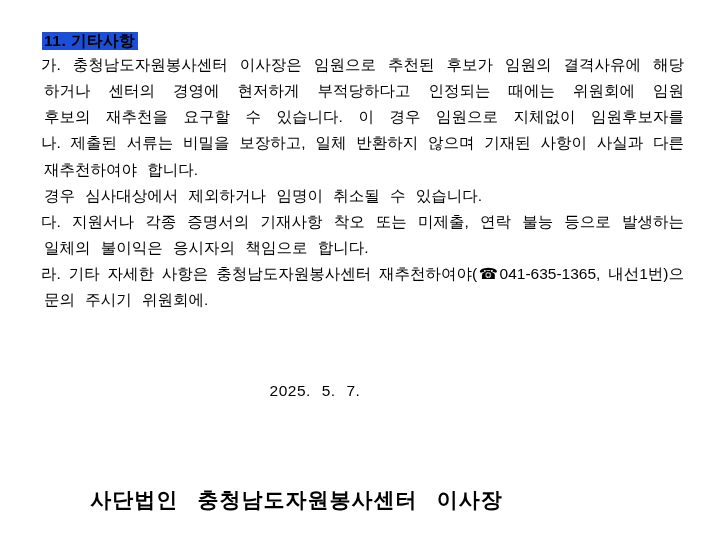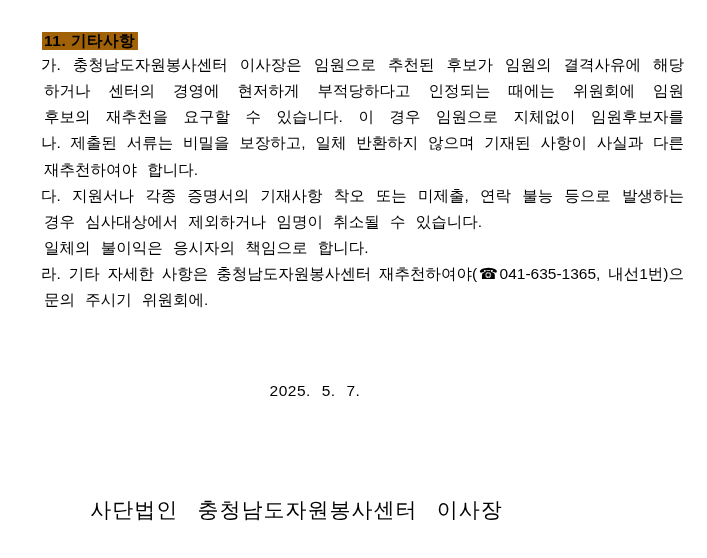--- a/index.html
+++ b/index.html
@@ -18,21 +18,21 @@
   }
   .heading {
     position: absolute;
     left: 42px;
     top: 31px;
     font-size: 15.5px;
     font-weight: bold;
     line-height: 19px;
   }
   .heading .hl {
-    background: #a16207;
+    background: #1d4ed8;
     padding: 0 3px 1px 2px;
     letter-spacing: 0.5px;
   }
   .items {
     position: absolute;
     left: 0;
     top: 52px;
     width: 684px;
   }
   .line {
@@ -60,26 +60,26 @@
     width: 630px;
     text-align: center;
     font-size: 15.5px;
     line-height: 26px;
     word-spacing: 6px;
     letter-spacing: 0.5px;
   }
   .signature {
     position: absolute;
     left: 0;
-    top: 494px;
+    top: 484px;
     width: 593px;
     text-align: center;
     font-family: "Liberation Serif", "DejaVu Serif", serif;
     font-size: 21px;
-    font-weight: normal;
+    font-weight: bold;
     line-height: 32px;
     word-spacing: 13px;
     letter-spacing: 1px;
   }
   .phone { letter-spacing: 0; }
 </style>
 </head>
 <body>
 
 <div class="page">
@@ -89,23 +89,23 @@
   </div>
 
   <div class="items">
 
     <div class="line first"><span class="marker">가.</span> <span>충청남도자원봉사센터 이사장은 임원으로 추천된 후보가 임원의 결격사유에 해당</span></div>
     <div class="line cont">하거나 센터의 경영에 현저하게 부적당하다고 인정되는 때에는 위원회에 임원</div>
     <div class="line cont">후보의 재추천을 요구할 수 있습니다. 이 경우 임원으로 지체없이 임원후보자를</div>
     <div class="line first"><span class="marker">나.</span> <span>제출된 서류는 비밀을 보장하고, 일체 반환하지 않으며 기재된 사항이 사실과 다른</span></div>
 
     <div class="line cont end">재추천하여야 합니다.</div>
+    <div class="line cont end">경우 심사대상에서 제외하거나 임명이 취소될 수 있습니다.</div>
+
     <div class="line first"><span class="marker">다.</span> <span>지원서나 각종 증명서의 기재사항 착오 또는 미제출, 연락 불능 등으로 발생하는</span></div>
-
-    <div class="line cont end">경우 심사대상에서 제외하거나 임명이 취소될 수 있습니다.</div>
     <div class="line cont end">일체의 불이익은 응시자의 책임으로 합니다.</div>
 
     <div class="line first"><span class="marker">라.</span> <span>기타 자세한 사항은 충청남도자원봉사센터 재추천하여야(</span><span class="phone">☎</span><span>041-635-1365, 내선1번)으로</span></div>
     <div class="line cont end">문의 주시기 위원회에.</div>
 
   </div>
 
   <div class="date">2025. 5. 7.</div>
 
   <div class="signature">사단법인 충청남도자원봉사센터 이사장</div>

